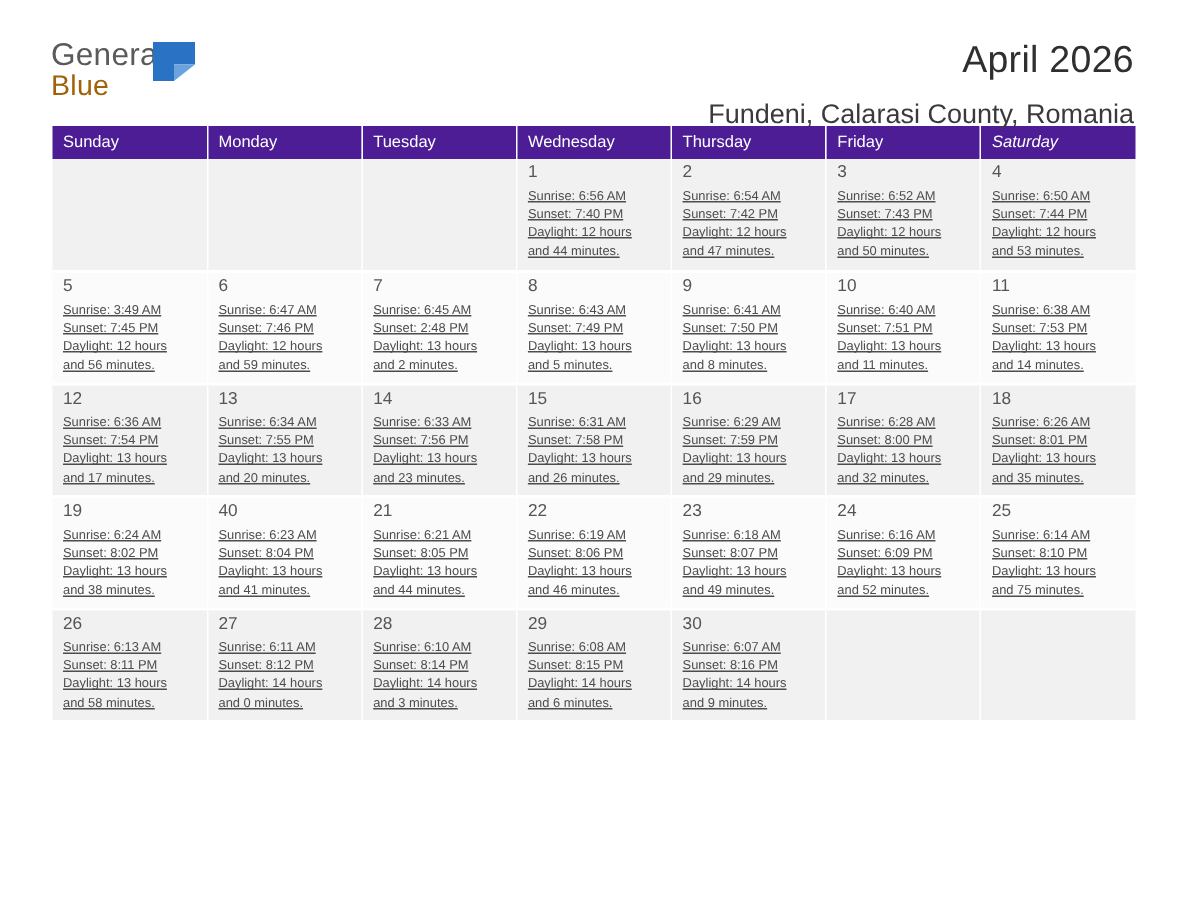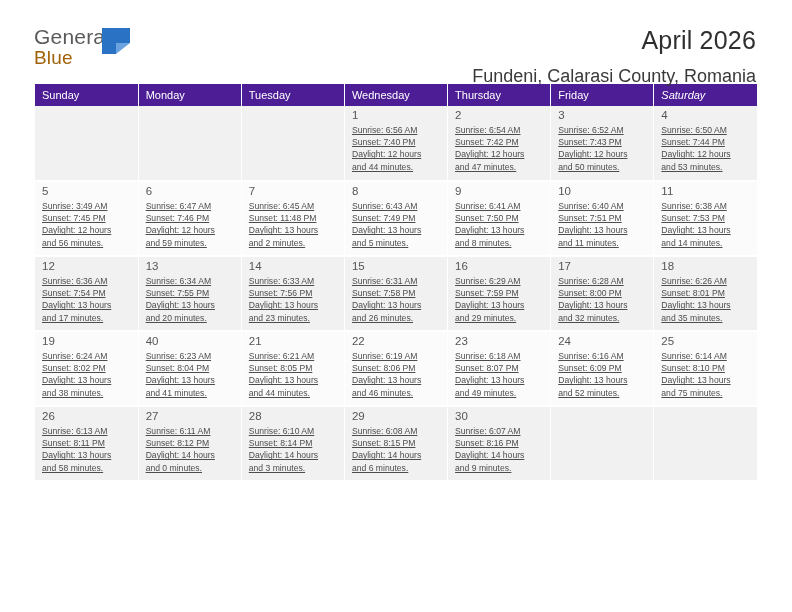--- a/index.html
+++ b/index.html
@@ -193,21 +193,21 @@
               <div>Sunrise: 6:47 AM</div>
               <div>Sunset: 7:46 PM</div>
               <div>Daylight: 12 hours</div>
               <div>and 59 minutes.</div>
             </div>
           </td>
           <td>
             <span class="daynum">7</span>
             <div class="info">
               <div>Sunrise: 6:45 AM</div>
-              <div>Sunset: 11:48 PM</div>
+              <div>Sunset: 2:48 PM</div>
               <div>Daylight: 13 hours</div>
               <div>and 2 minutes.</div>
             </div>
           </td>
           <td>
             <span class="daynum">8</span>
             <div class="info">
               <div>Sunrise: 6:43 AM</div>
               <div>Sunset: 7:49 PM</div>
               <div>Daylight: 13 hours</div>

